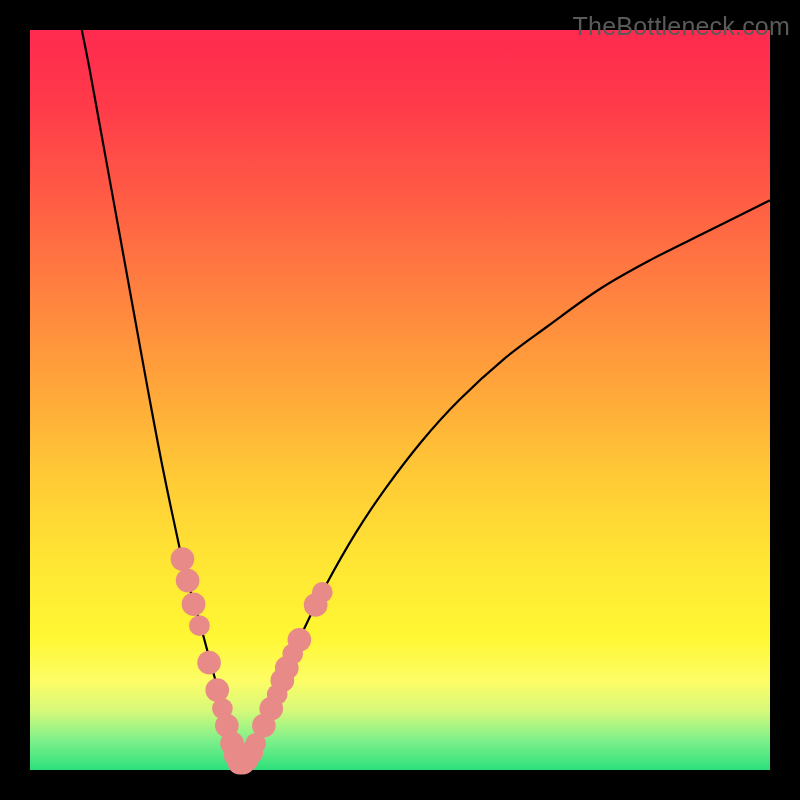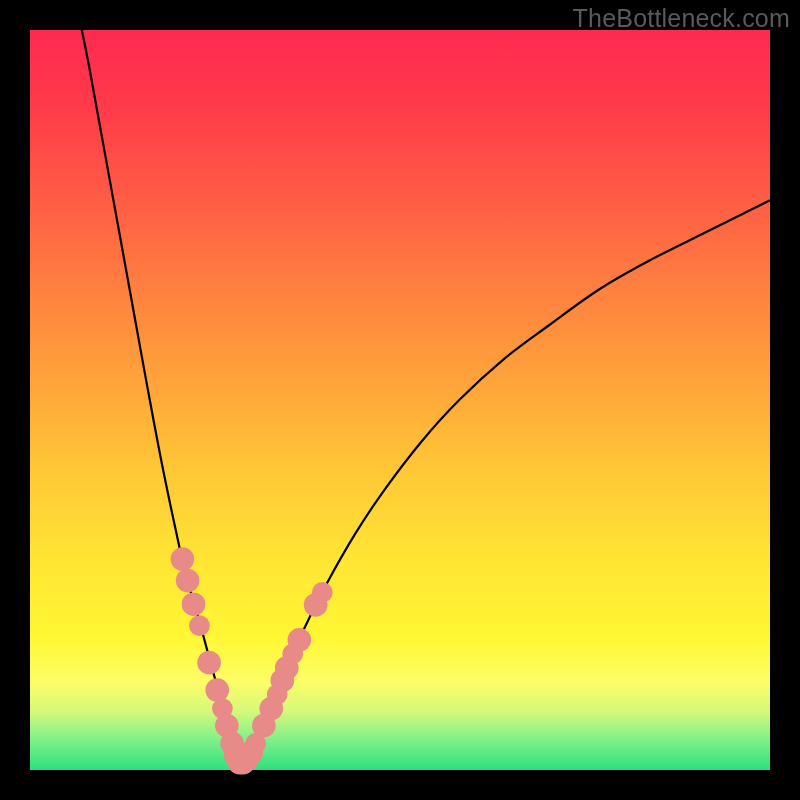--- a/index.html
+++ b/index.html
@@ -29,21 +29,21 @@
       #fff733 82%,
       #fdfd66 88%,
       #d6f97a 92%,
       #7ef08a 96%,
       #2de07c 100%
     );
   }
   
   .watermark {
     position: absolute;
-    top: 4px;
+    top: 12px;
     right: 10px;
     font-family: Arial, Helvetica, sans-serif;
     font-size: 25px;
     font-weight: 500;
     color: #5a5a5a;
     letter-spacing: 0.2px;
   }
   
   svg.curves {
     position: absolute;

